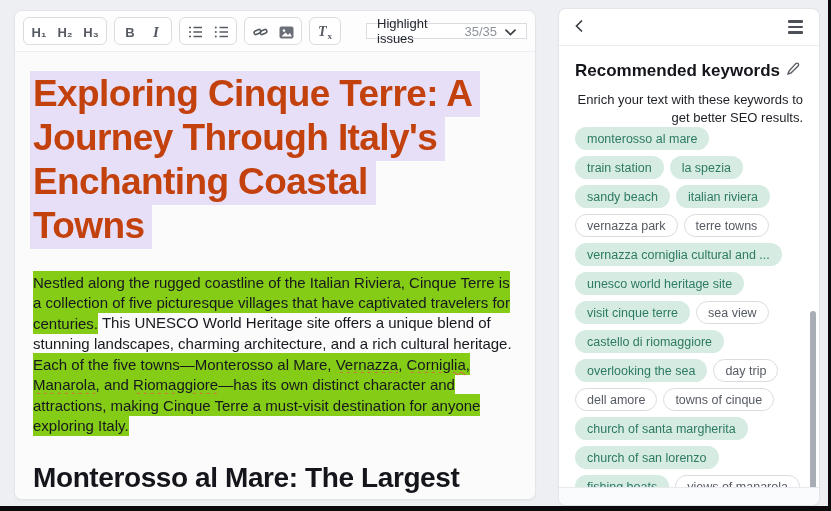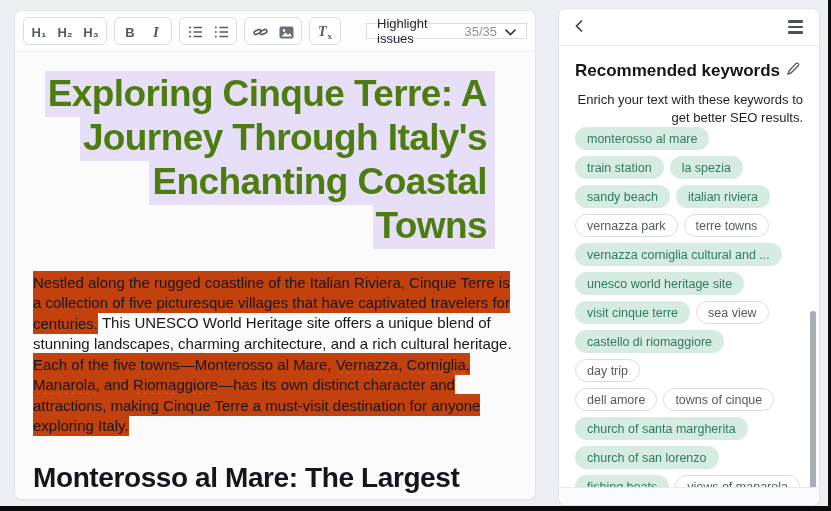--- a/index.html
+++ b/index.html
@@ -49,30 +49,30 @@
   }
   .dropdown .dd-label { font-size:13px; color:#23262c; }
   .dropdown .dd-count { font-size:13px; color:#8d929b; margin-left:22px; }
 
   .doc {
     padding:16px 18px 0 18px;
     background:#fbfbfc; height:100%;
   }
   .doc h1 {
     font-size:37px; line-height:44px; font-weight:bold;
-    letter-spacing:-0.6px; color:#4d7c0f; width:462px; margin-top:4px;text-align:right;
+    letter-spacing:-0.6px; color:#c2410c; width:462px; margin-top:4px;
   }
   .h1-hl {
     background:#e7def8; padding:2px 8px 3px 3px; margin-left:-3px;
     -webkit-box-decoration-break:clone; box-decoration-break:clone;
   }
   .doc p {
     margin-top:24px; font-size:15px; line-height:20.5px; color:#17181e; width:488px;
   }
-  .hl { background:#c2410c; padding:2.5px 0; -webkit-box-decoration-break:clone; box-decoration-break:clone;margin-top:36px; }
+  .hl { background:#84cc16; padding:2.5px 0; -webkit-box-decoration-break:clone; box-decoration-break:clone;margin-top:36px; }
   .sq {
     text-decoration:underline; text-decoration-style:wavy;
     text-decoration-color:#e2574d; text-decoration-thickness:1px;
     text-underline-offset:2px;
   }
   .doc h2 {
     margin-top:26px; font-size:28px; line-height:32px; font-weight:bold;
     letter-spacing:-0.4px; color:#15161c; width:488px;
   }
 
@@ -260,20 +260,21 @@
           <span class="pill used">unesco world heritage site</span>
         </div>
         <div class="pill-row">
           <span class="pill used">visit cinque terre</span>
           <span class="pill unused">sea view</span>
         </div>
         <div class="pill-row">
           <span class="pill used">castello di riomaggiore</span>
         </div>
         <div class="pill-row">
+          <span class="pill used">overlooking the sea</span>
           <span class="pill unused">day trip</span>
         </div>
         <div class="pill-row">
           <span class="pill unused">dell amore</span>
           <span class="pill unused">towns of cinque</span>
         </div>
         <div class="pill-row">
           <span class="pill used">church of santa margherita</span>
         </div>
         <div class="pill-row">

